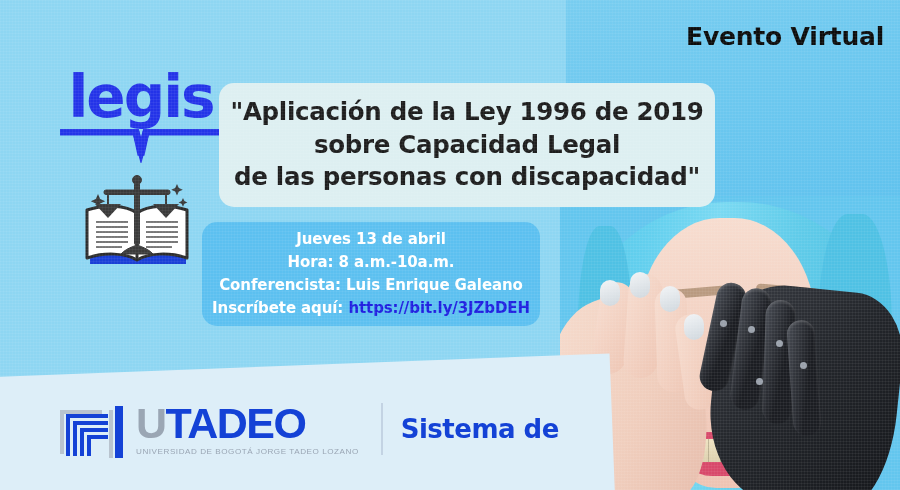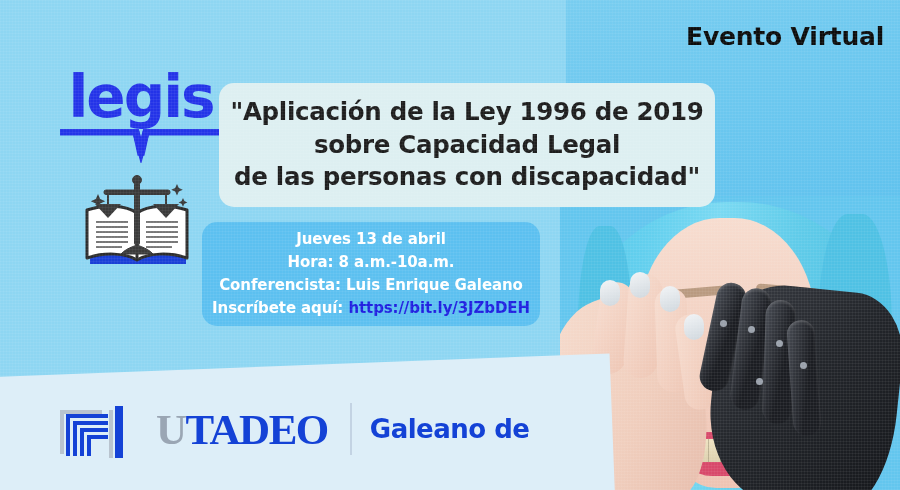--- a/index.html
+++ b/index.html
@@ -155,24 +155,23 @@
     background:#ddeef8;z-index:10;
     transform:rotate(-2.2deg);transform-origin:left top;
   }
   .utadeo{
     position:absolute;left:58px;top:392px;height:74px;z-index:11;
     display:flex;align-items:center;
   }
   .ut-mark{width:74px;height:66px;margin-right:4px;}
   .ut-wordwrap{position:relative;}
   .ut-word{
-    font-family:Liberation Serif, serif;
+    font-family:Liberation Sans, sans-serif;
     font-size:43px;font-weight:700;letter-spacing:-1.5px;line-height:1;
     color:#1442d6;
-    margin-left:20px;
   }
   .ut-u{color:#9aa6b4;}
   .ut-tag{
     font-family:"Liberation Sans",sans-serif;
     font-size:8.1px;font-weight:400;color:#9aa6b4;
     letter-spacing:.55px;margin-top:2px;white-space:nowrap;
   }
   .ut-div{
     width:2px;height:52px;background:#c3d3e3;margin:0 18px 0 22px;
   }
@@ -316,20 +315,21 @@
           <path d="M17 60 V27 H50"></path>
           <path d="M24 60 V34 H50"></path>
           <path d="M31 60 V41 H50"></path>
         </g>
         <rect x="57" y="10" width="8" height="52" fill="#1442d6"></rect>
         <rect x="51" y="14" width="4" height="48" fill="#b9c4cf"></rect>
       </svg>
     </div>
     <div class="ut-wordwrap">
       <div class="ut-word"><span class="ut-u">U</span><span>TADEO</span></div>
+      <div class="ut-tag">UNIVERSIDAD DE BOGOTÁ JORGE TADEO LOZANO</div>
     </div>
     <div class="ut-div"></div>
     <div class="ut-sis">
-      <div>Galeano de</div>
+      <div>Sistema de</div>
     </div>
   </div>
 
 </div>
 
 </body></html>

